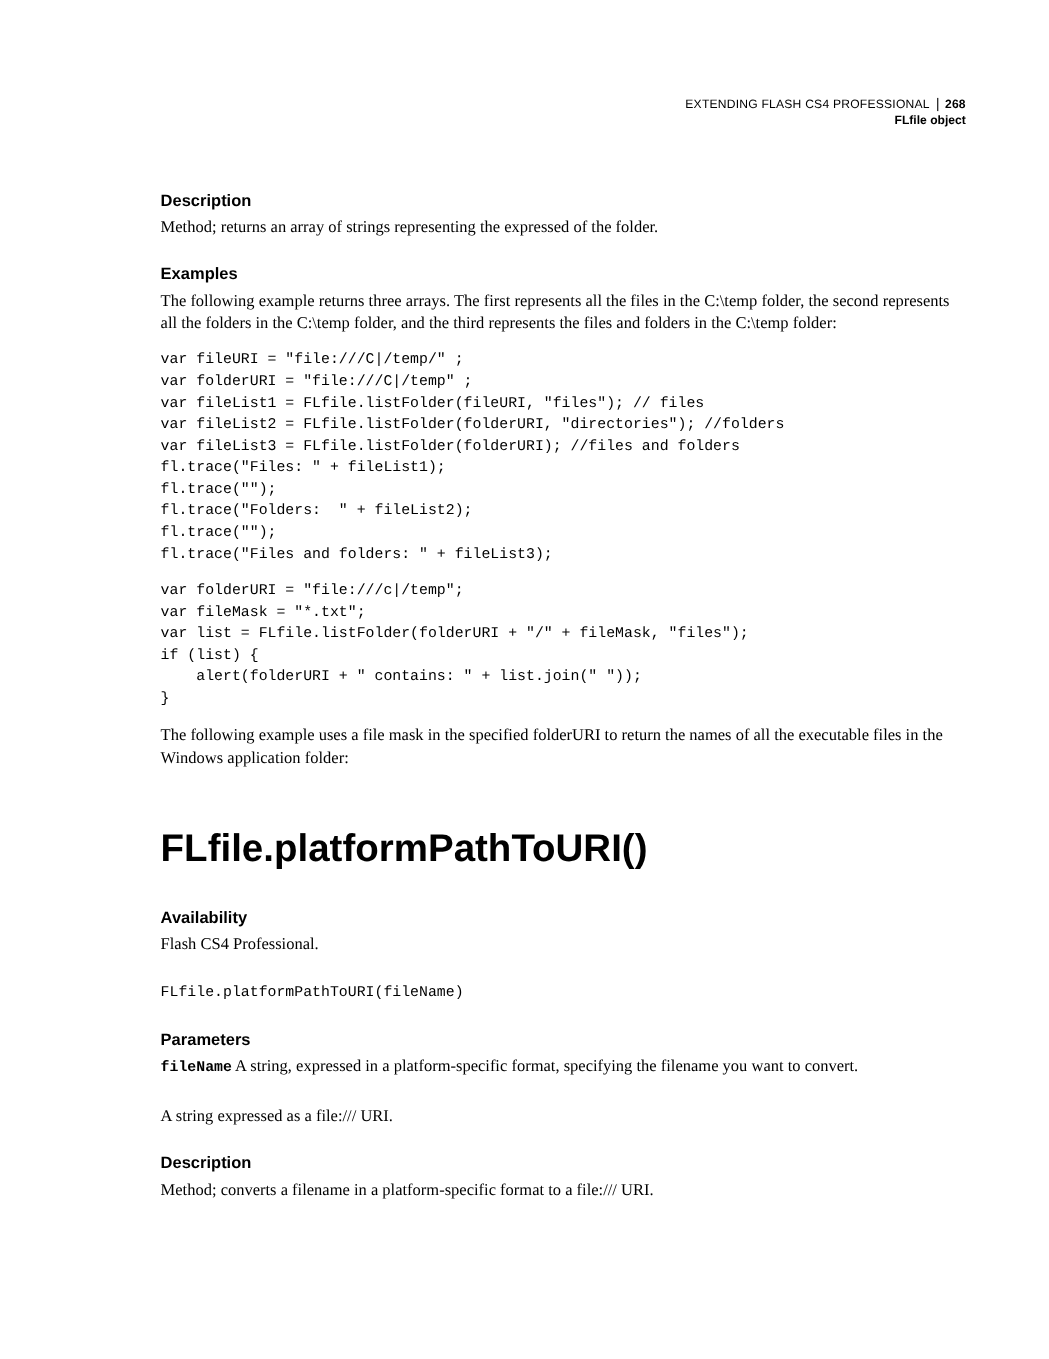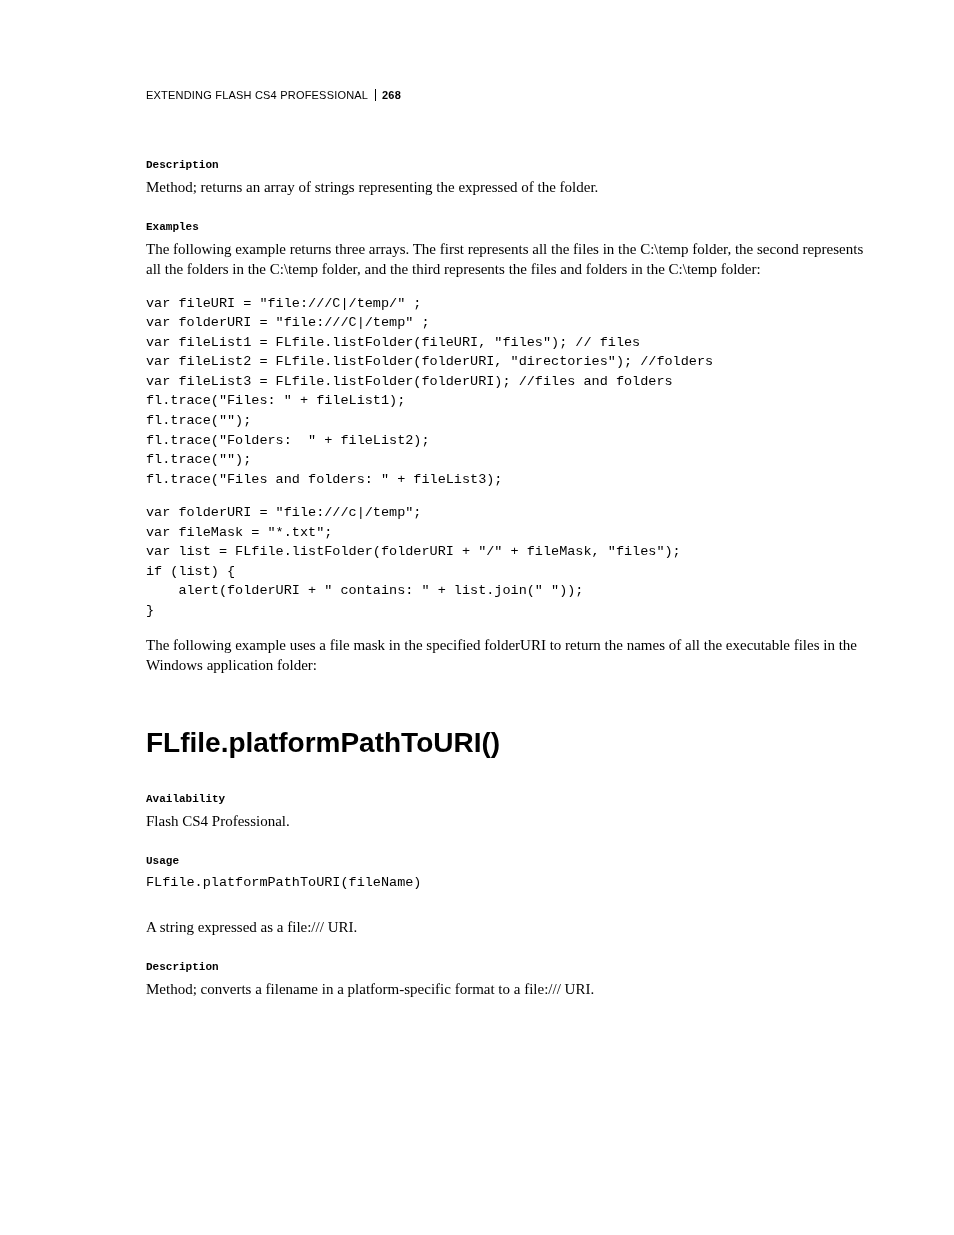--- a/index.html
+++ b/index.html
@@ -8,75 +8,77 @@
     background: #fff;
     font-family: "Minion Pro", "Times New Roman", Georgia, serif;
     color: #000;
     width: 954px;
   }
   .page {
     padding: 88px 76px 60px 146px;
     box-sizing: border-box;
   }
   .header {
+    text-align: right;
     font-family: "Myriad Pro", "Helvetica Neue", Arial, sans-serif;
     font-size: 11px;
     line-height: 1.35;
     margin-bottom: 56px;
   }
   .header-top { letter-spacing: 0.2px; }
   .header-top .pagenum {
     font-weight: 700;
     border-left: 1px solid #000;
     padding-left: 6px;
     margin-left: 4px;
   }
   .header-sub { font-weight: 700; }
   h3.section {
-    font-family: Liberation Mono, monospace;
+    font-family: Liberation Sans, sans-serif;
     font-weight: 700;
-    font-size: 11px;
+    font-size: 15px;
     margin: 0 0 6px 0;
   }
   p.body {
     font-size: 15px;
     line-height: 1.35;
     margin: 0 0 14px 0;
   }
   pre.code {
     font-family: "Courier New", Courier, monospace;
     font-size: 13.5px;
     line-height: 1.45;
     margin: 0 0 14px 0;
     white-space: pre;
   }
   .group { margin-bottom: 24px; }
   h1.method {
     font-family: "Myriad Pro", "Helvetica Neue", Arial, sans-serif;
     font-weight: 700;
-    font-size: 28px;
+    font-size: 35px;
     margin: 52px 0 34px 0;
   }
   .param-name {
     font-family: "Courier New", Courier, monospace;
     font-weight: 700;
     font-size: 13.5px;
   }
   .italic { }
 </style>
 </head>
 <body>
 
 <div class="page">
 
   <div class="header">
     <div class="header-top">
       <span>EXTENDING FLASH CS4 PROFESSIONAL</span>
       <span class="pagenum">268</span>
     </div>
+    <div class="header-sub">FLfile object</div>
   </div>
 
   <div class="group">
     <h3 class="section">Description</h3>
     <p class="body">Method; returns an array of strings representing the expressed of the folder.</p>
   </div>
 
   <div class="group">
     <h3 class="section">Examples</h3>
     <p class="body">The following example returns three arrays. The first represents all the files in the C:\temp folder, the second represents all the folders in the C:\temp folder, and the third represents the files and folders in the C:\temp folder:</p>
@@ -100,24 +102,27 @@
   </div>
 
   <h1 class="method">FLfile.platformPathToURI()</h1>
 
   <div class="group">
     <h3 class="section">Availability</h3>
     <p class="body">Flash CS4 Professional.</p>
   </div>
 
   <div class="group">
-    <h3 class="section">Usage</h3>
     <pre class="code">FLfile.platformPathToURI(fileName)</pre>
   </div>
 
+  <div class="group">
+    <h3 class="section">Parameters</h3>
+    <p class="body"><span class="param-name">fileName</span><span>  A string, expressed in a platform-specific format, specifying the filename you want to convert.</span></p>
+  </div>
 
   <div class="group">
     <p class="body">A string expressed as a file:/// URI.</p>
   </div>
 
   <div class="group">
     <h3 class="section">Description</h3>
     <p class="body">Method; converts a filename in a platform-specific format to a file:/// URI.</p>
   </div>
 

